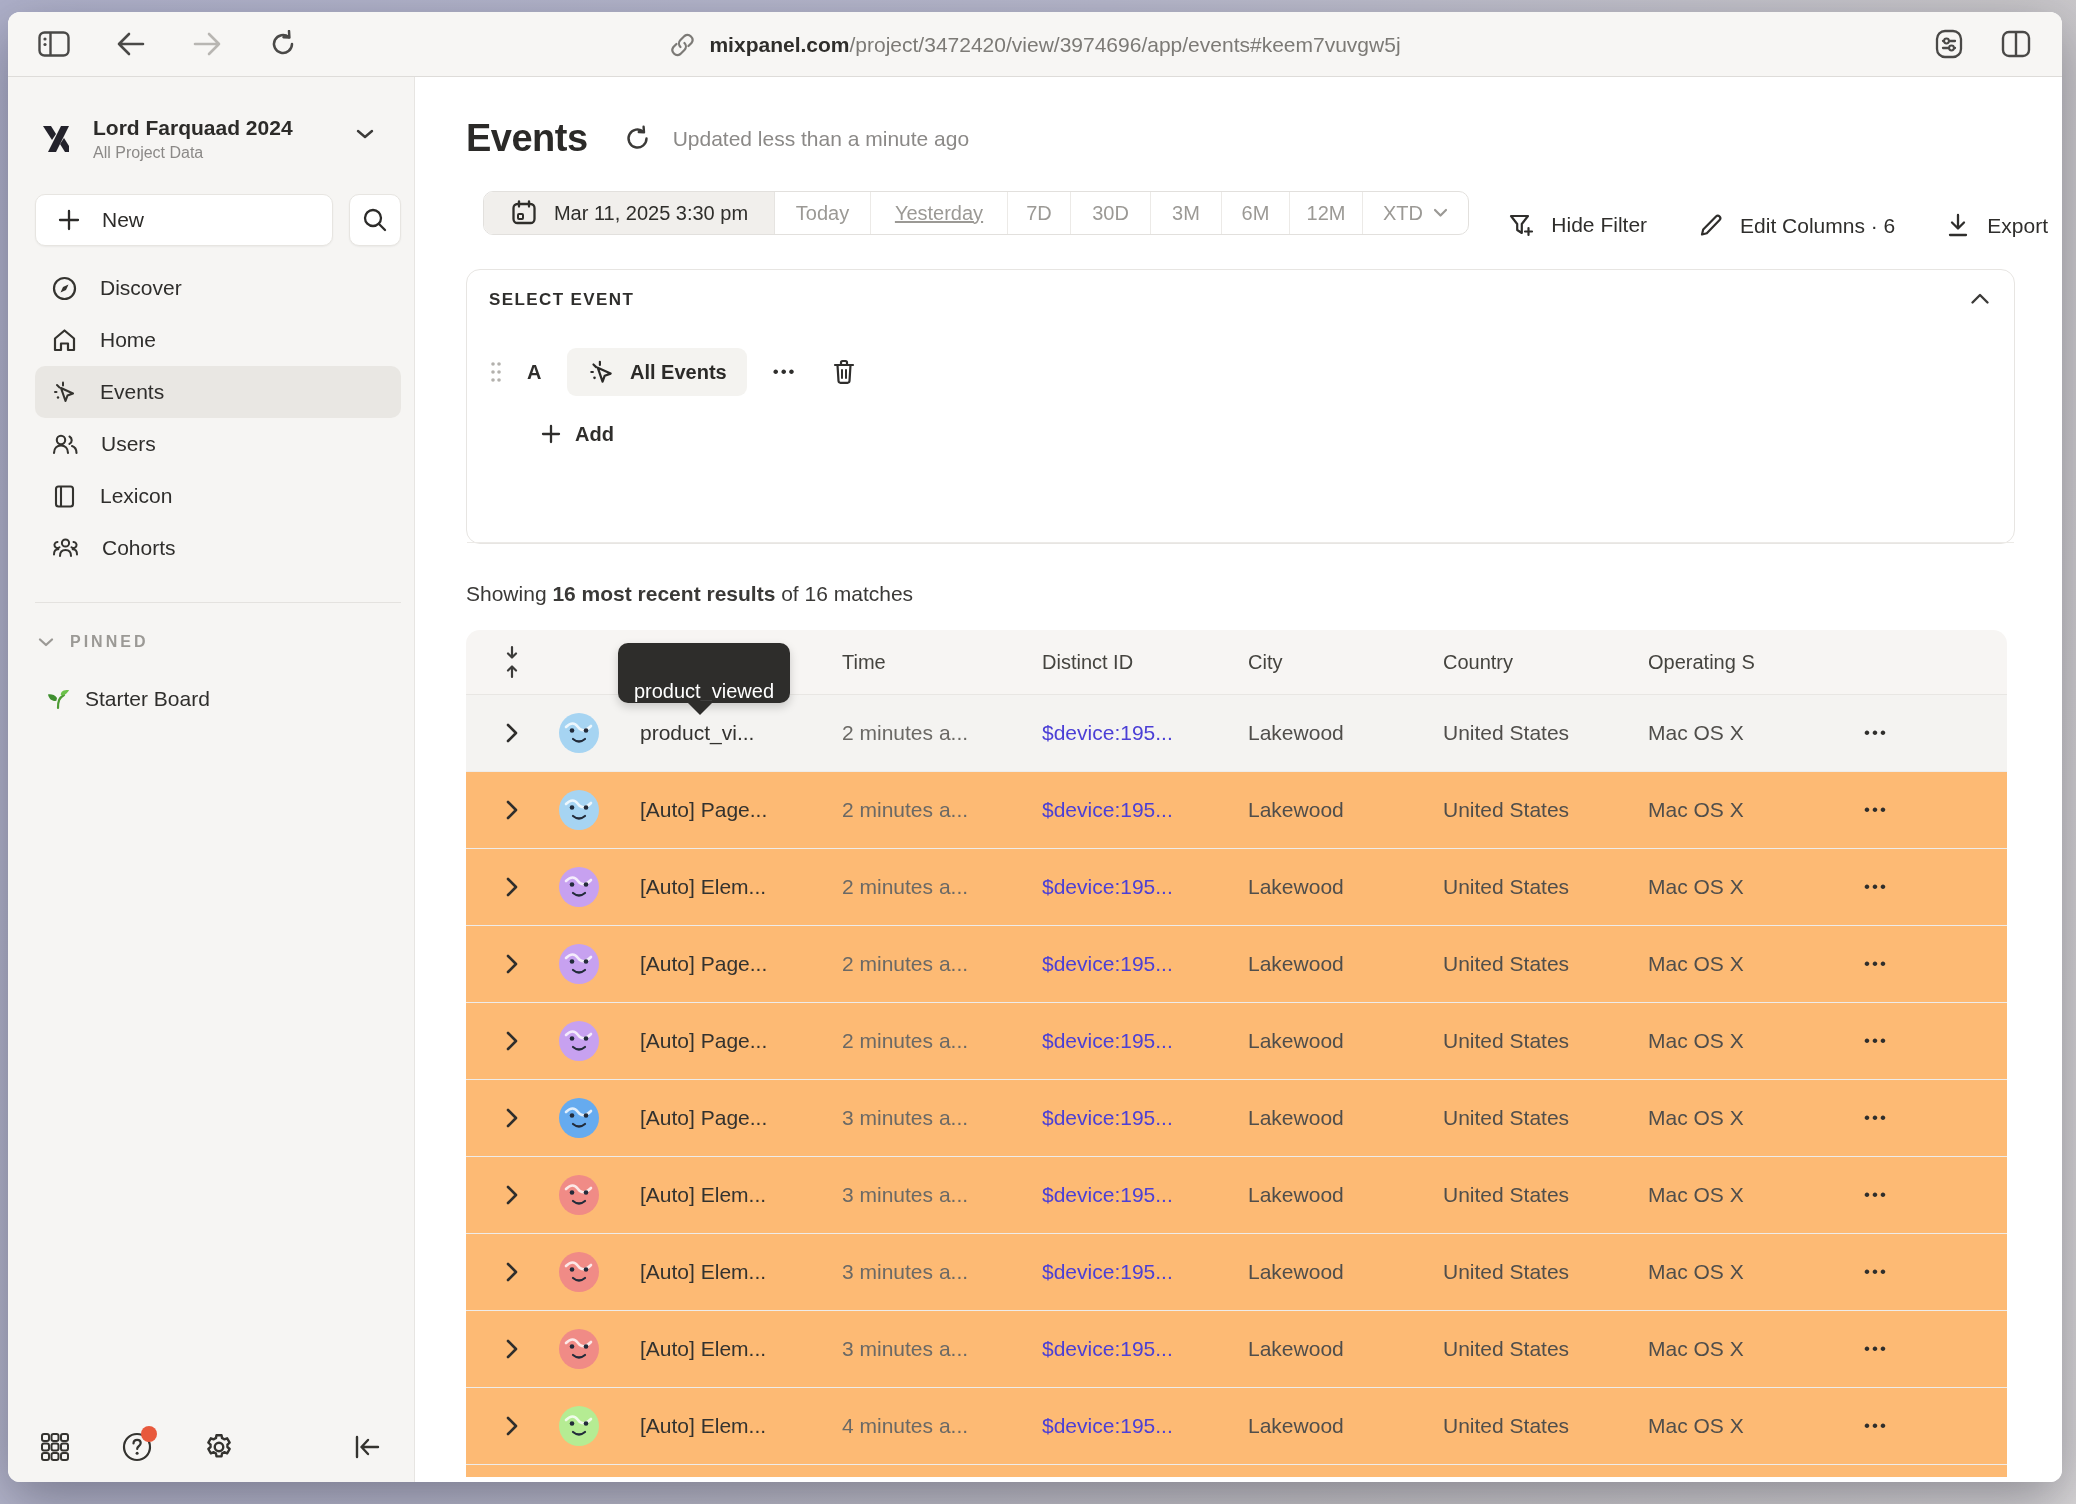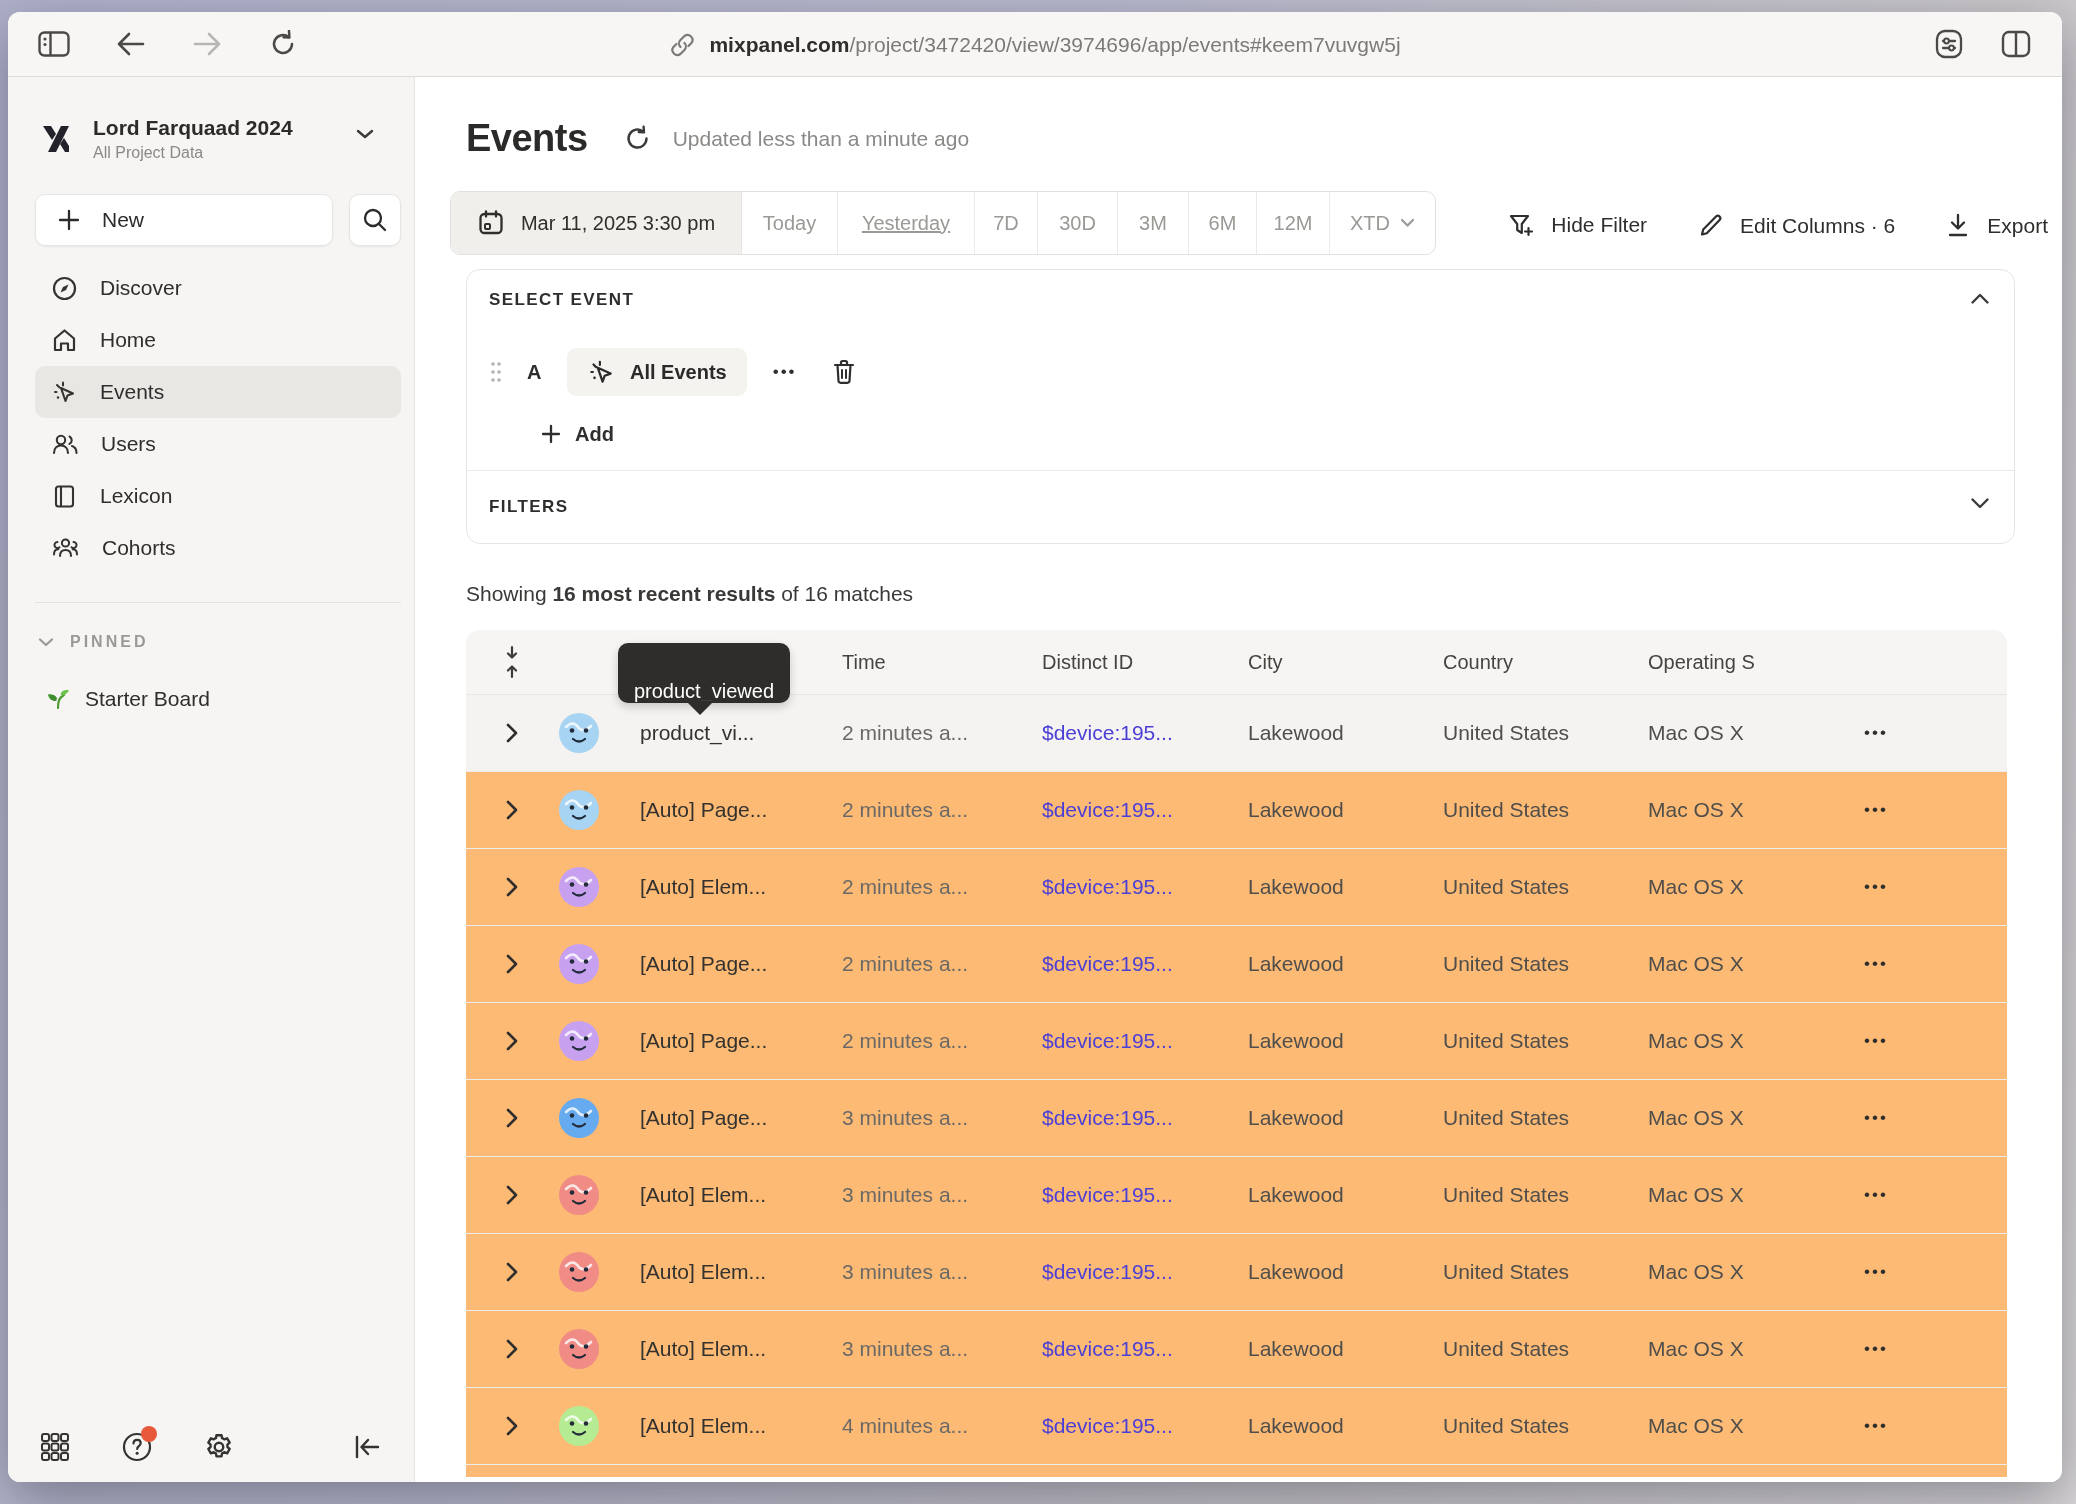--- a/index.html
+++ b/index.html
@@ -43,21 +43,21 @@
   .sficon{position:relative;display:flex;align-items:center;justify-content:center;width:34px;height:34px;}
   .reddot{position:absolute;right:-3px;top:-4px;width:16px;height:16px;border-radius:50%;background:#e8593c;}
   .sfspacer{flex:1;}
   
   .titlerow{margin:40px 0 0 51px;display:flex;align-items:center;}
   .ptitle{font-size:38px;font-weight:800;color:#2b2a28;letter-spacing:-.5px;}
   .refbtn{margin-left:36px;display:flex;align-items:center;}
   .updated{margin-left:22px;font-size:21px;color:#8b8987;}
   
   .controls{position:relative;margin-top:31px;height:48px;}
-  .datebar{position:absolute;left:35px;top:0;height:64px;display:flex;background:#fff;border:1px solid #e2e0dd;
+  .datebar{position:absolute;left:68px;top:0;height:44px;display:flex;background:#fff;border:1px solid #e2e0dd;
     border-radius:10px;overflow:hidden;}
   .seg{display:flex;align-items:center;justify-content:center;font-size:20px;color:#9b9995;border-right:1px solid #eceae7;white-space:nowrap;}
   .seg:last-child{border-right:none;}
   .seg.active{background:#f1efec;color:#2f2e2b;font-weight:500;gap:16px;border-right:1px solid #e6e4e1;}
   .actions{position:absolute;right:14px;top:0;height:48px;display:flex;align-items:flex-end;gap:50px;}
   .actbtn{display:flex;align-items:center;gap:16px;font-size:21px;font-weight:500;color:#2f2e2c;white-space:nowrap;}
   
   .qcard{margin:30px 47px 0 51px;height:275px;border:1px solid #e7e5e2;border-radius:14px;background:#fff;
     display:flex;flex-direction:column;}
   .qsec1{padding:20px 22px 0 22px;flex:1;position:relative;}
@@ -474,28 +474,20 @@
             <div class="addrow">
               <span>
                 <svg width="20" height="20" viewBox="0 0 20 20">
                     <path d="M10 2 V18 M2 10 H18" stroke="#2f2e2c" stroke-width="2.3" stroke-linecap="round"></path>
                   </svg>
               </span>
               <span>Add</span>
             </div>
           </div>
           <div class="qdivider"></div>
-          <div class="qsec2">
-            <div class="seclbl">FILTERS</div>
-            <span class="secchev">
-              <svg width="20" height="13" viewBox="0 0 20 13">
-                  <path d="M2.5 2.5 L10 10 L17.5 2.5" fill="none" stroke="#3c3b39" stroke-width="2.4" stroke-linecap="round" stroke-linejoin="round"></path>
-                </svg>
-            </span>
-          </div>
         </div>
 
         <div class="results"><span>Showing </span><b>16 most recent results</b><span> of 16 matches</span></div>
 
         <div class="tablewrap">
           <div class="thead">
             <div class="th" style="display:flex;justify-content:center;">
               <span>
                 <svg width="18" height="34" viewBox="0 0 18 34">
                     <path d="M9 2 V12 M5 8.5 L9 12.5 L13 8.5" fill="none" stroke="#3c3b39" stroke-width="2.2" stroke-linecap="round" stroke-linejoin="round"></path>

